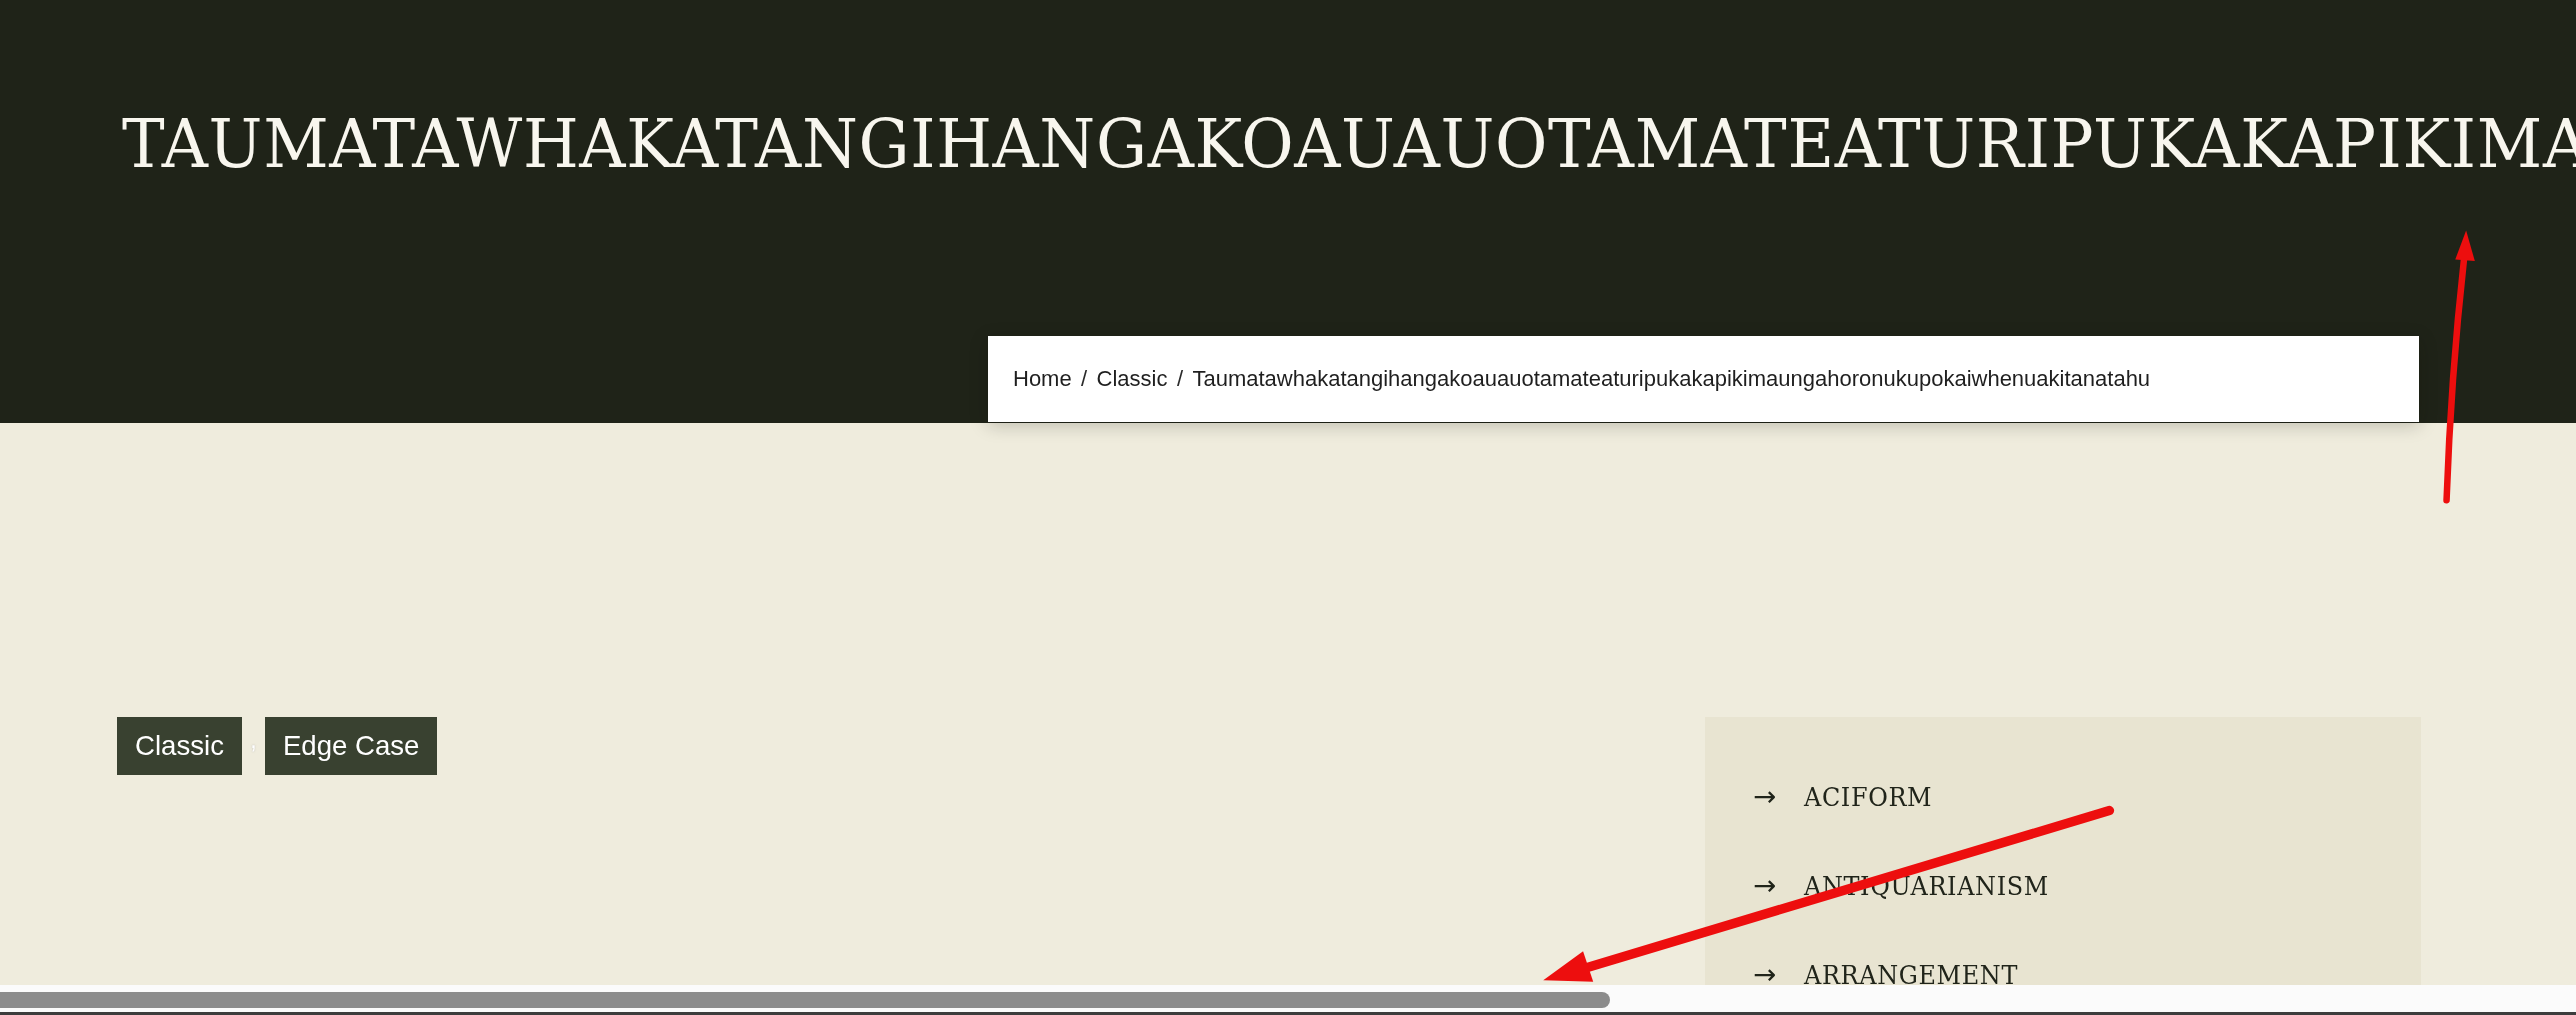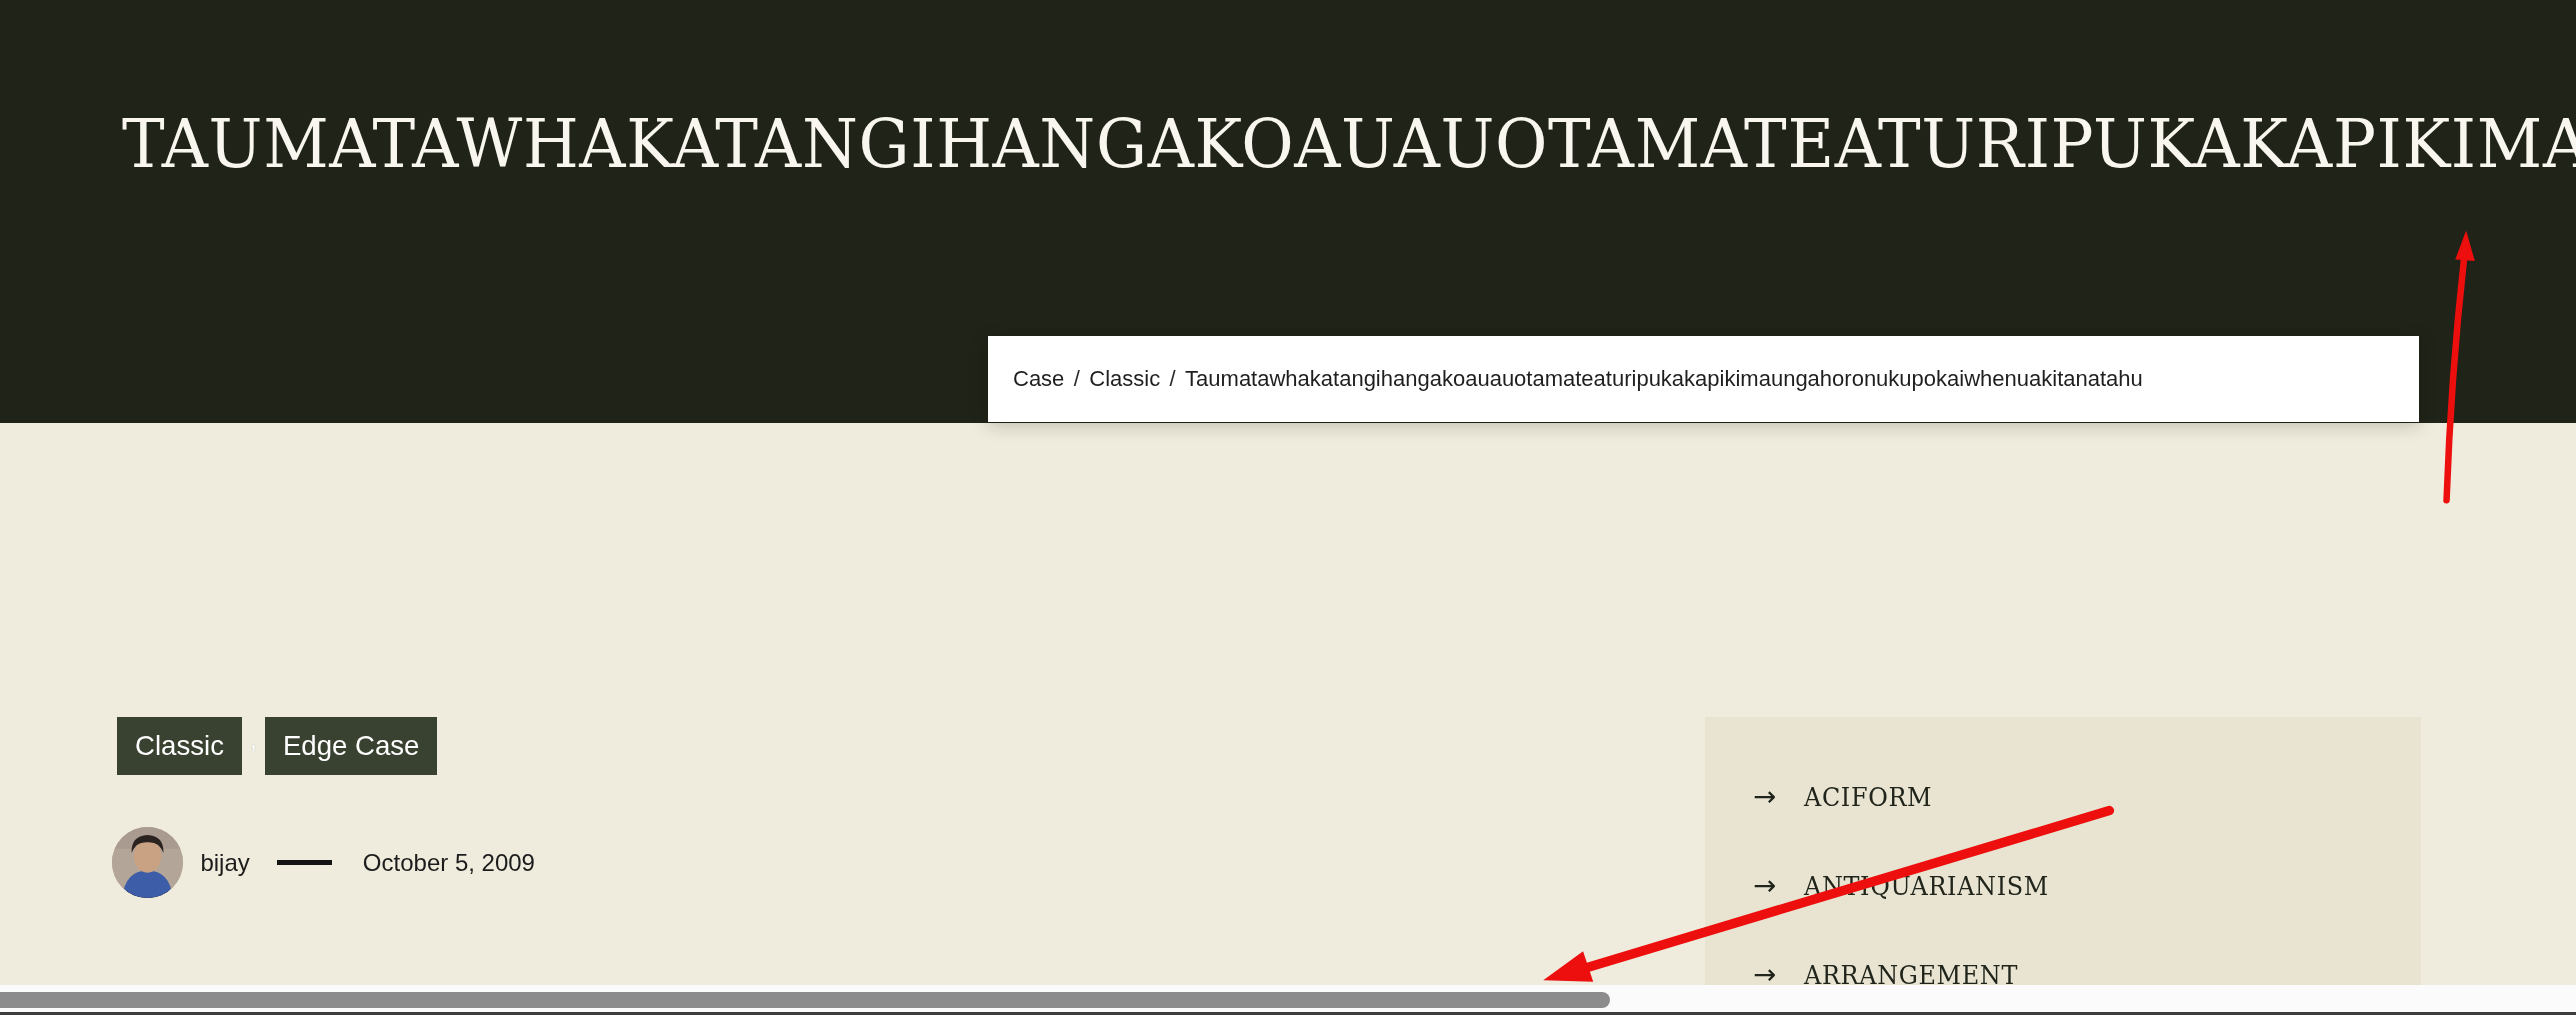--- a/index.html
+++ b/index.html
@@ -95,49 +95,33 @@
 </head>
 <body>
 
 <div id="screen">
 
   <header class="site-header">
     <h1 class="site-title">Taumatawhakatangihangakoauauotamateaturipukakapikimaungahoronukupokaiwhenuakitanatahu</h1>
   </header>
 
   <nav class="breadcrumb-bar">
-    <a class="crumb" href="#">Case</a>
+    <a class="crumb" href="#">Home</a>
     <span class="crumb-sep">/</span>
     <a class="crumb" href="#">Classic</a>
     <span class="crumb-sep">/</span>
     <span class="crumb">Taumatawhakatangihangakoauauotamateaturipukakapikimaungahoronukupokaiwhenuakitanatahu</span>
   </nav>
 
   <div class="tag-row">
     <div class="tag">Classic</div>
     <span class="tag-sep">,</span>
     <div class="tag">Edge Case</div>
   </div>
 
-  <div class="author-row">
-    <div class="avatar">
-      <svg width="71" height="71" viewBox="0 0 98 98">
-        <rect x="0" y="0" width="98" height="98" fill="#b3a598"></rect>
-        <rect x="0" y="0" width="98" height="30" fill="#a99b8f"></rect>
-        <path d="M18 98 Q20 62 49 62 Q78 62 80 98 Z" fill="#3b5jsonremoveme"></path>
-        <path d="M14 98 Q18 60 49 60 Q80 60 84 98 Z" fill="#3d5da8"></path>
-        <ellipse cx="49" cy="40" rx="19" ry="23" fill="#c9a183"></ellipse>
-        <path d="M27 36 Q26 12 49 11 Q72 12 71 36 Q66 20 49 21 Q32 20 27 36 Z" fill="#2a2320"></path>
-        <path d="M30 30 Q35 18 49 18 Q63 18 68 30 L68 24 Q60 12 49 12 Q38 12 30 24 Z" fill="#2a2320"></path>
-      </svg>
-    </div>
-    <a class="author-name" href="#">bijay</a>
-    <div class="meta-divider"></div>
-    <span class="post-date">October 5, 2009</span>
-  </div>
 
   <aside class="widget">
     <div class="widget-item">
       <span class="widget-arrow">→</span>
       <span class="widget-label">ACIFORM</span>
     </div>
     <div class="widget-item">
       <span class="widget-arrow">→</span>
       <span class="widget-label">ANTIQUARIANISM</span>
     </div>

